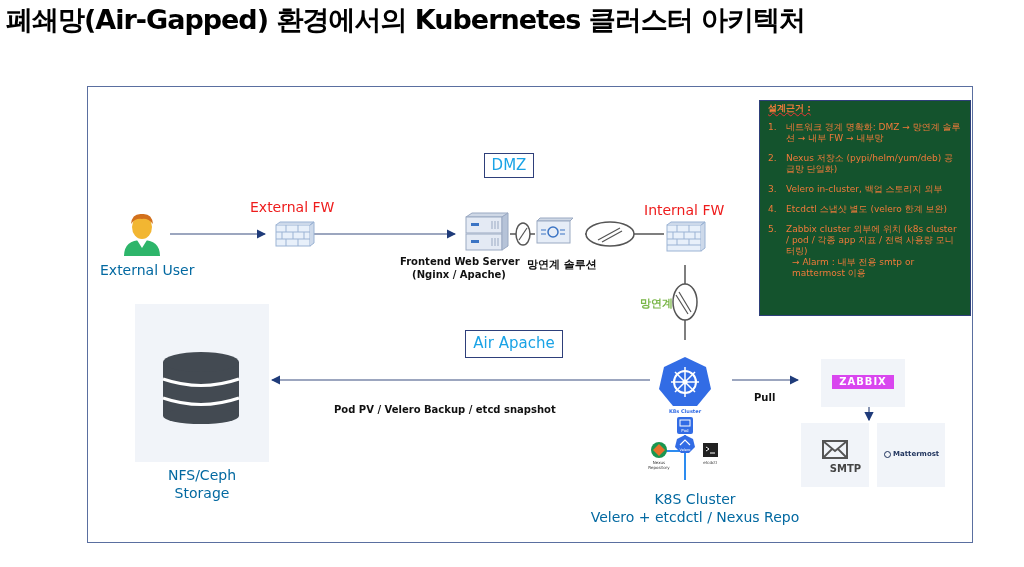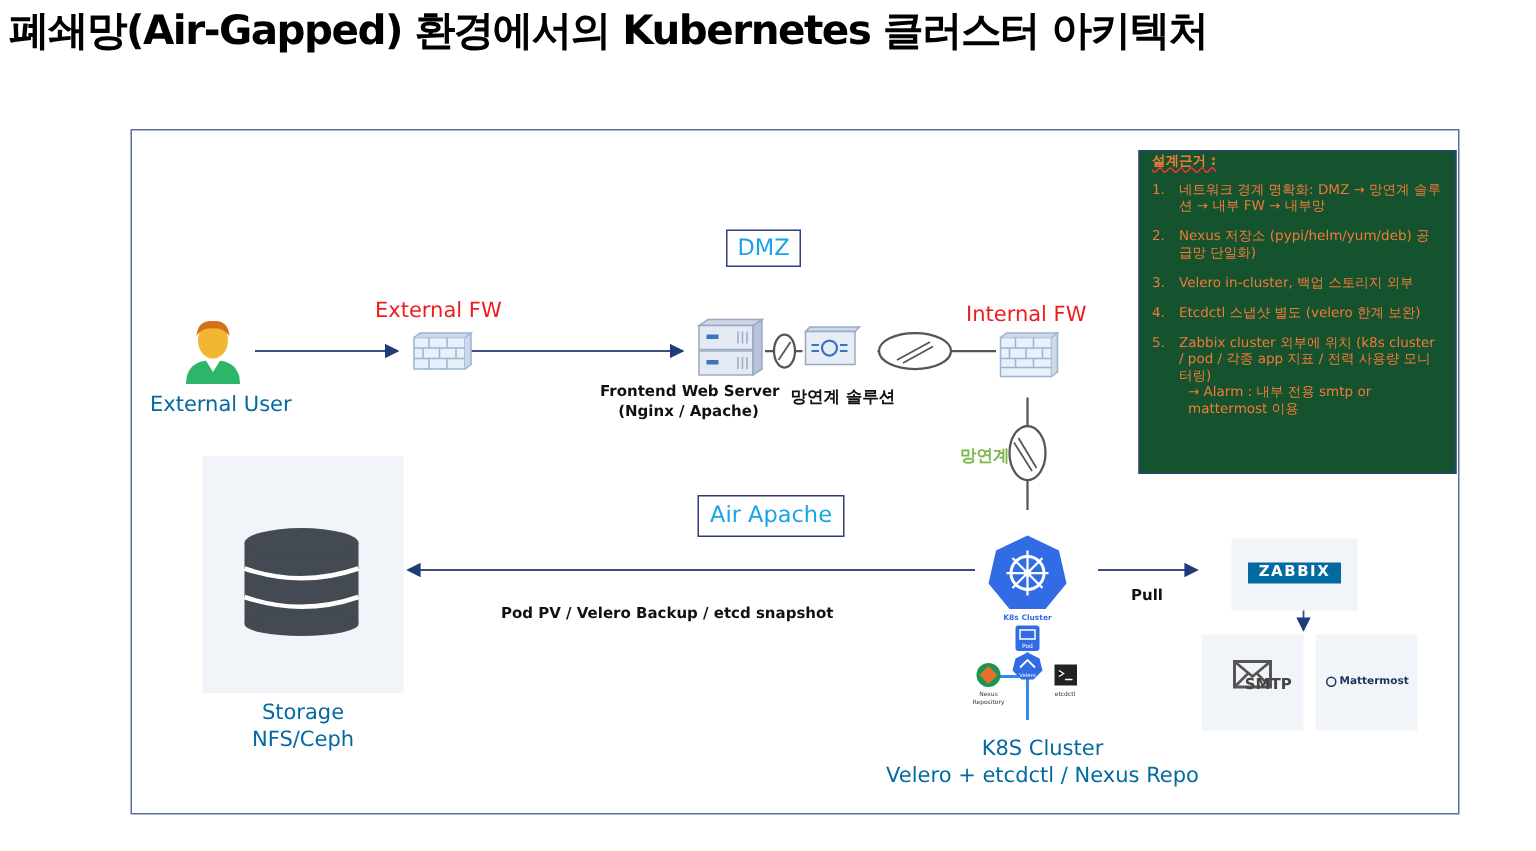--- a/index.html
+++ b/index.html
@@ -132,22 +132,22 @@
 <div class="abs tile" style="left:135px;top:304px;width:134px;height:158px;">
   <svg style="position:absolute;left:28px;top:48px;" width="76" height="72">
     <rect x="0" y="10" width="76" height="54" fill="#434a52"></rect>
     <ellipse cx="38" cy="10" rx="38" ry="10" fill="#434a52"></ellipse>
     <ellipse cx="38" cy="64" rx="38" ry="8" fill="#434a52"></ellipse>
     <path d="M0,27 Q38,40 76,27" stroke="#fff" stroke-width="3" fill="none"></path>
     <path d="M0,46 Q38,59 76,46" stroke="#fff" stroke-width="3" fill="none"></path>
   </svg>
 </div>
 <div class="abs lbl" style="left:135px;top:466px;width:134px;text-align:center;line-height:18px;">
+  <div>NFS/Ceph</div>
   <div>Storage</div>
-  <div>NFS/Ceph</div>
 </div>
 
 <div class="abs" style="left:334px;top:404px;font-size:10px;font-weight:bold;color:#111;white-space:nowrap;">Pod PV / Velero Backup / etcd snapshot</div>
 
 <svg class="abs" style="left:640px;top:355px;" width="100" height="125">
   <line x1="45" y1="80" x2="45" y2="125" stroke="#2d8cf0" stroke-width="2"></line>
   <line x1="20" y1="96" x2="45" y2="96" stroke="#2d8cf0" stroke-width="2"></line>
   <g>
     <path d="M45,2 L66,12 L71,34 L57,51 L33,51 L19,34 L24,12 z" fill="#326ce5"></path>
     <circle cx="45" cy="27" r="11" fill="none" stroke="#fff" stroke-width="2"></circle>
@@ -178,29 +178,29 @@
   </g>
 </svg>
 <div class="abs lbl" style="left:570px;top:490px;width:250px;text-align:center;line-height:18px;">
   <div>K8S Cluster</div>
   <div>Velero + etcdctl / Nexus Repo</div>
 </div>
 
 <div class="abs" style="left:754px;top:392px;font-size:10px;font-weight:bold;color:#111;">Pull</div>
 
 <div class="abs tile" style="left:821px;top:359px;width:84px;height:48px;">
-  <div style="position:absolute;left:11px;top:16px;width:62px;height:14px;background:#0369a1;color:#fff;font-size:10px;font-weight:bold;text-align:center;line-height:14px;letter-spacing:1px;">ZABBIX</div>
+  <div style="position:absolute;left:11px;top:16px;width:62px;height:14px;background:#d946ef;color:#fff;font-size:10px;font-weight:bold;text-align:center;line-height:14px;letter-spacing:1px;">ZABBIX</div>
 </div>
 
 <div class="abs tile" style="left:801px;top:423px;width:68px;height:64px;">
   <svg style="position:absolute;left:21px;top:17px;" width="26" height="20">
     <rect x="1" y="1" width="24" height="17" fill="none" stroke="#555" stroke-width="2"></rect>
     <path d="M1,1 L13,11 L25,1 M1,18 L10,9 M25,18 L16,9" stroke="#555" stroke-width="1.8" fill="none"></path>
   </svg>
-  <div style="position:absolute;left:0;top:28px;width:89px;text-align:center;font-size:10px;font-weight:bold;color:#444;">SMTP</div>
+  <div style="position:absolute;left:0;top:40px;width:89px;text-align:center;font-size:10px;font-weight:bold;color:#444;">SMTP</div>
 </div>
 
 <div class="abs tile" style="left:877px;top:423px;width:68px;height:64px;">
   <div style="position:absolute;left:7px;top:27px;display:flex;align-items:flex-end;gap:2px;">
     <span style="display:inline-block;width:7px;height:7px;border:1.5px solid #1e325c;border-radius:50%;box-sizing:border-box;"></span>
     <span style="font-size:7px;font-weight:bold;color:#1e325c;">Mattermost</span>
   </div>
 </div>
 
 </body></html>

